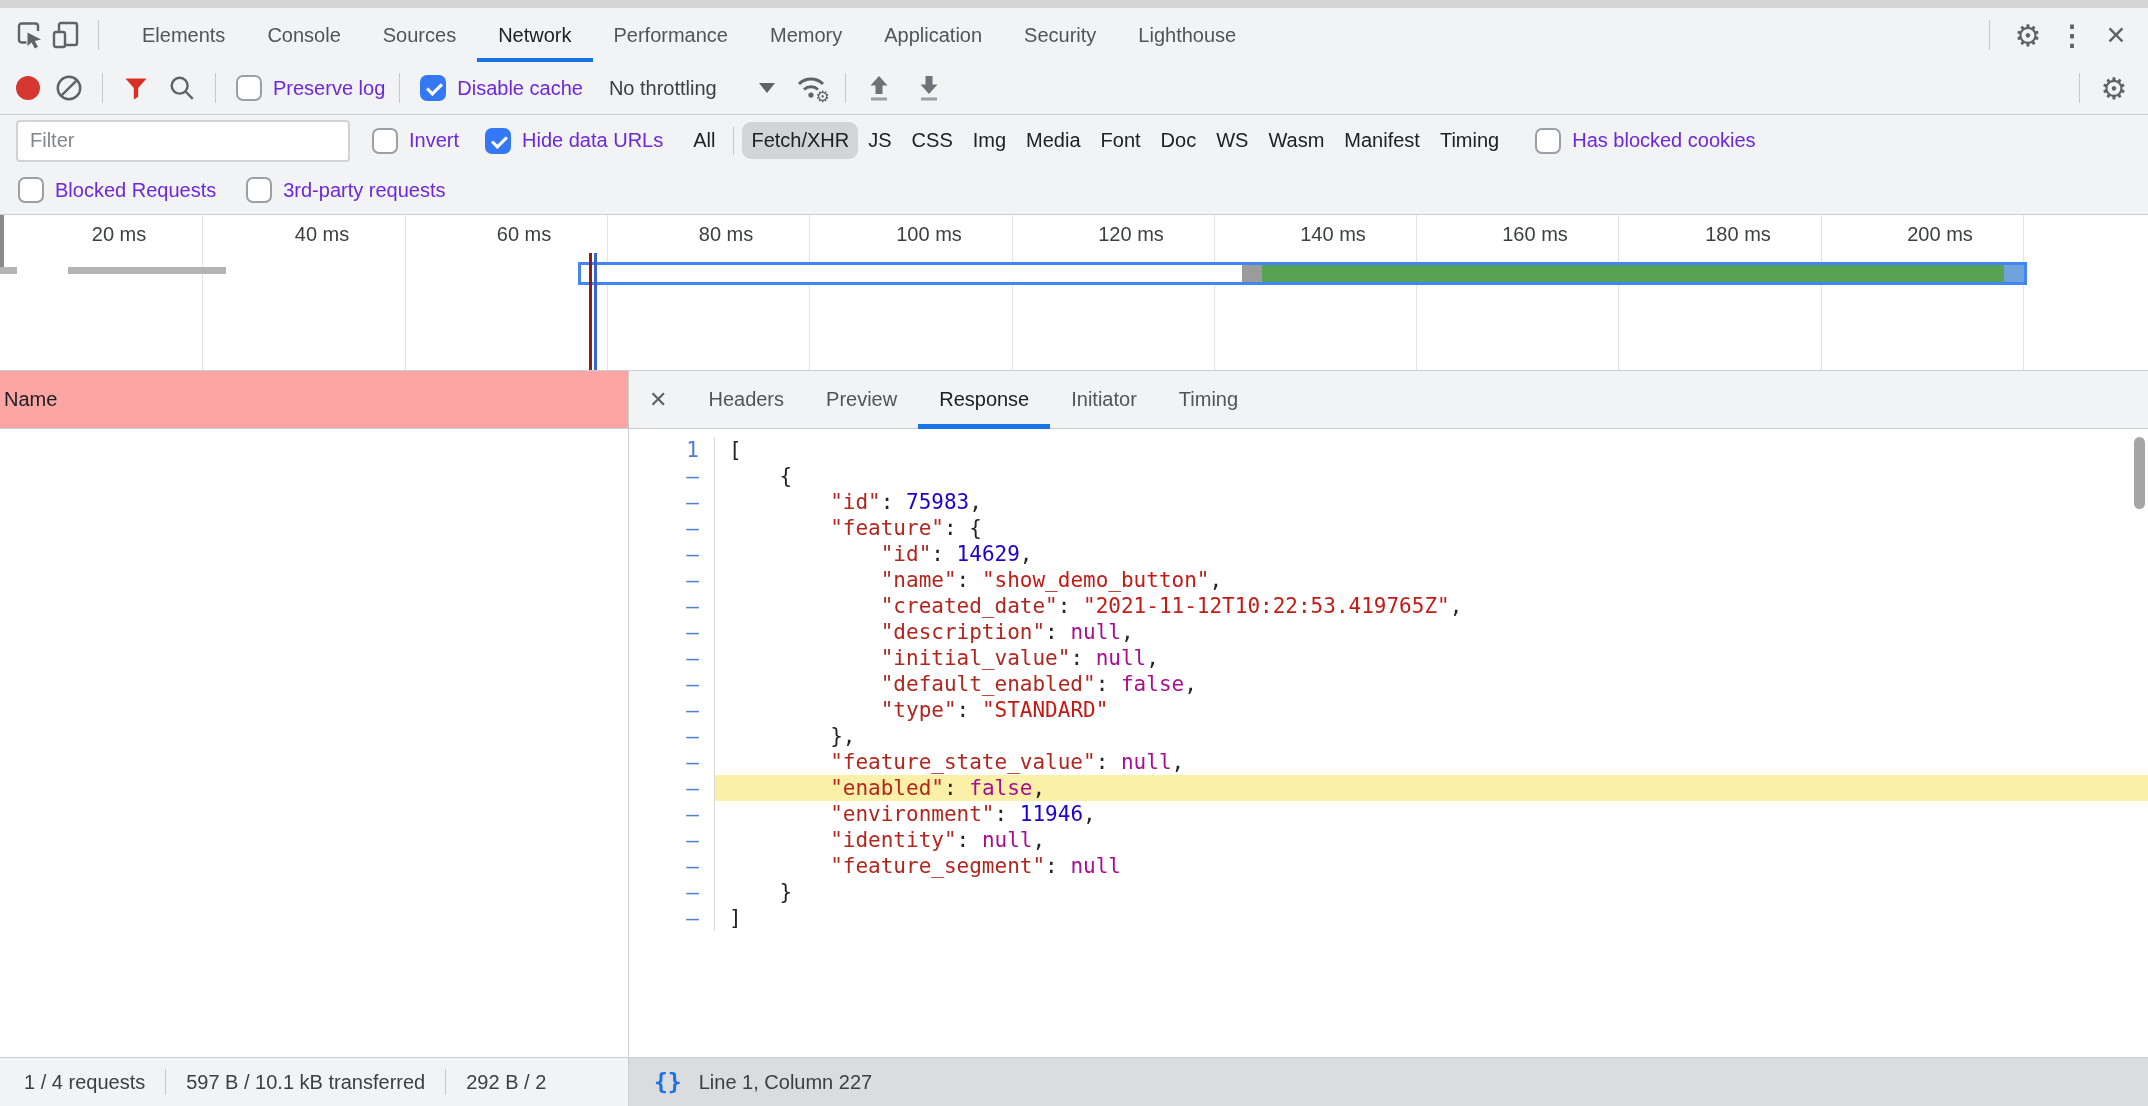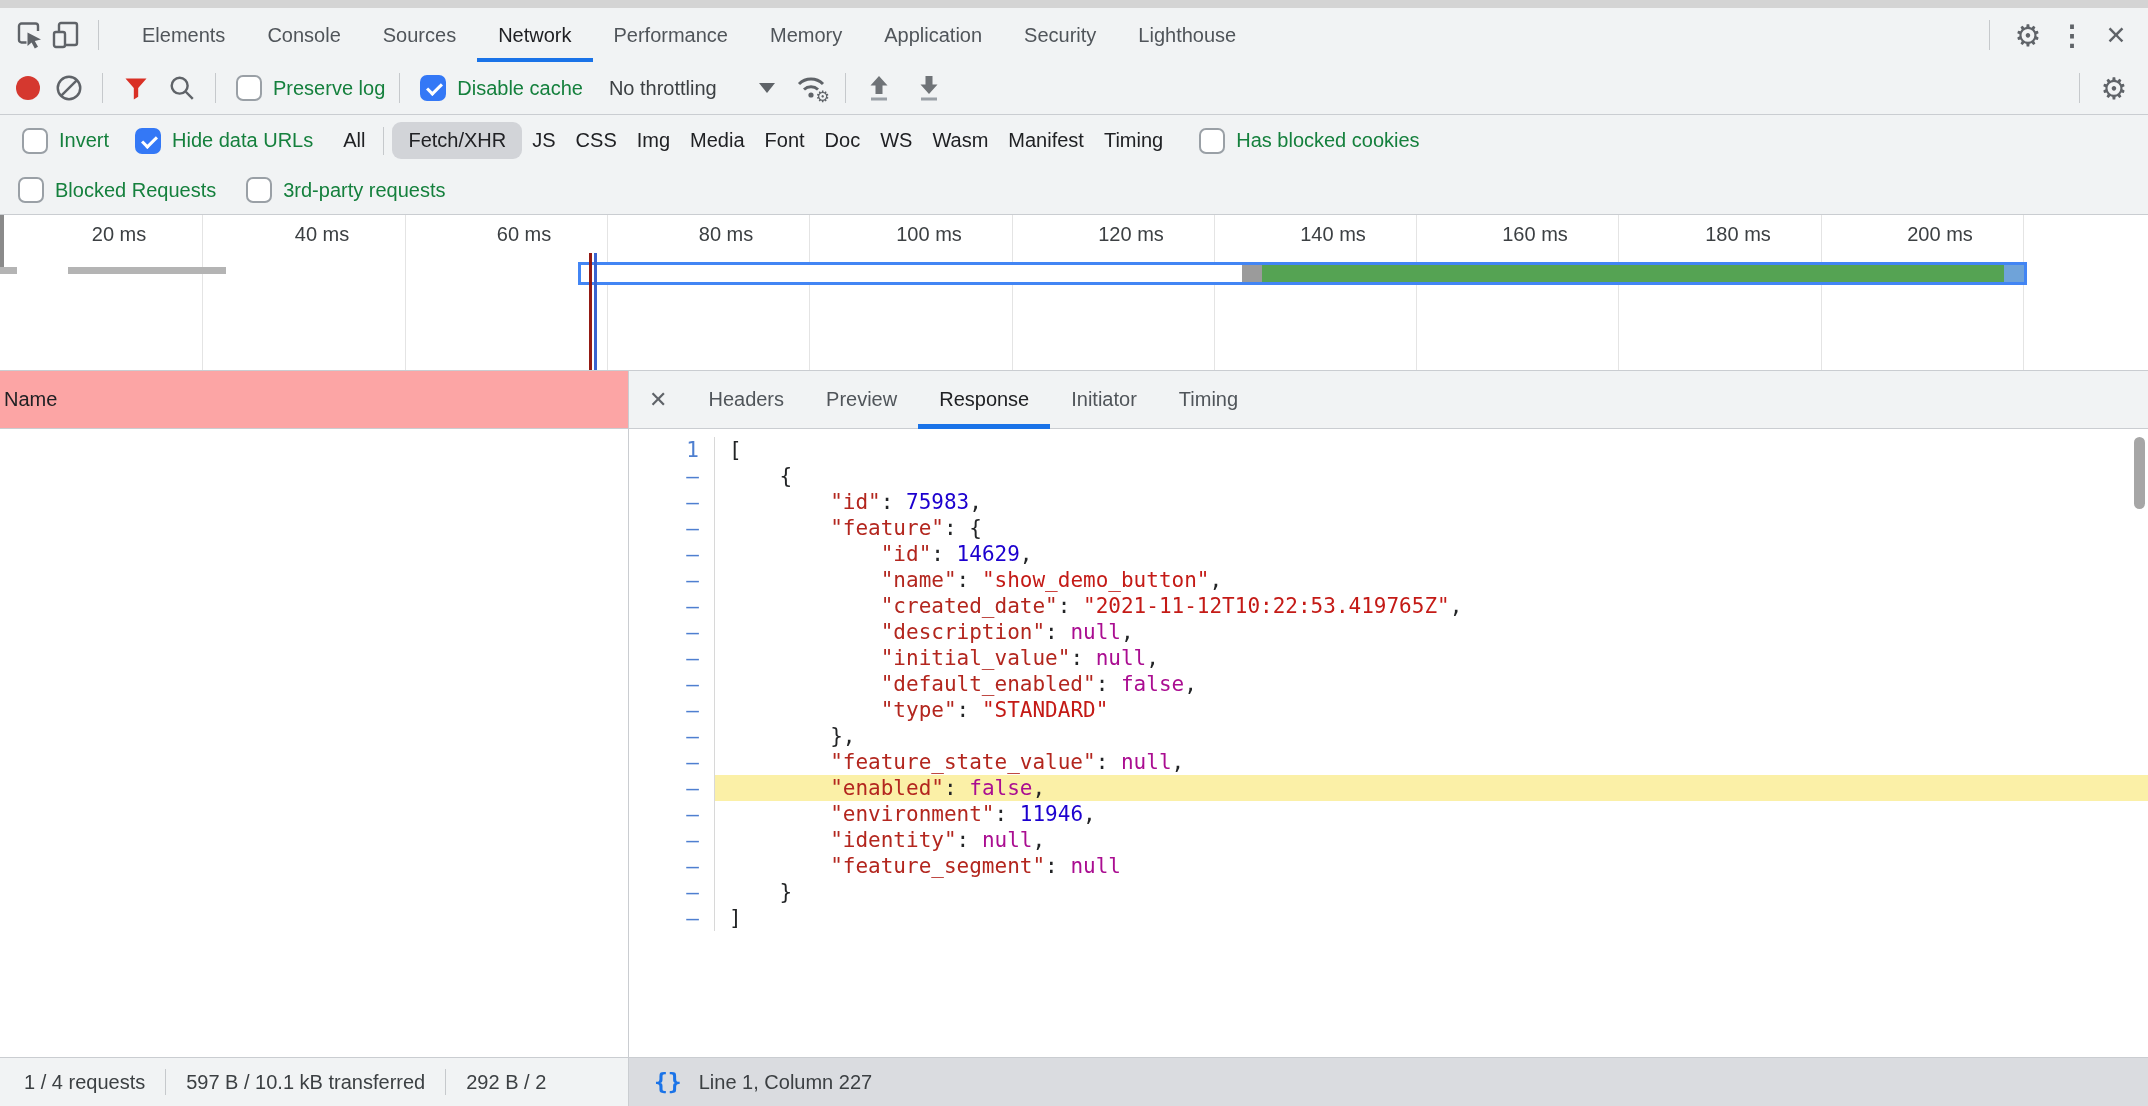--- a/index.html
+++ b/index.html
@@ -19,40 +19,40 @@
   .tab.active::after{content:"";position:absolute;left:0;right:0;bottom:-1px;height:5px;background:#1a73e8;}
   .tabbar-right{margin-left:auto;display:flex;align-items:center;margin-right:12px;gap:4px;}
   .glyphbtn{color:#5f6368;display:flex;align-items:center;justify-content:center;width:40px;height:40px;}
 
   
   .nettoolbar{position:absolute;left:0;top:62px;right:0;height:52px;background:#f1f3f4;
               border-bottom:1px solid #cacdd1;display:flex;align-items:center;}
   .rec{width:24px;height:24px;border-radius:50%;margin-left:16px;flex:none;}
   .toolic{width:38px;height:38px;display:flex;align-items:center;justify-content:center;flex:none;}
   .toolic svg{stroke:#5f6368;fill:none;stroke-width:2.6;}
-  .cbg{display:flex;align-items:center;gap:11px;white-space:nowrap;color:#15803d;}
+  .cbg{display:flex;align-items:center;gap:11px;white-space:nowrap;color:#6d28d9;}
   .cb{width:26px;height:26px;border:2px solid #9aa0a6;border-radius:7px;background:#fff;
       box-sizing:border-box;position:relative;flex:none;}
   .cb.small{width:23px;height:23px;border-radius:5px;background:transparent;}
   .cb.checked{background:#3478f6;border-color:#3478f6;}
   .cb.checked::after{content:"";position:absolute;left:8px;top:3px;width:6px;height:12px;
       border:solid #fff;border-width:0 3px 3px 0;transform:rotate(45deg);}
   .throttle{margin-left:26px;color:#3c4043;white-space:nowrap;}
   .caret{width:0;height:0;border-left:8px solid transparent;border-right:8px solid transparent;
          border-top:10px solid #5f6368;margin-left:42px;flex:none;}
 
   
   .filterbar{position:absolute;left:0;top:115px;right:0;height:51px;background:#f1f3f4;
              display:flex;align-items:center;}
   .filter-input{margin-left:16px;width:306px;height:38px;border:2px solid #d0d3d6;border-radius:4px;
                 background:#fff;padding:0 12px;font-family:"Liberation Sans",sans-serif;font-size:20px;color:#202124;outline:none;}
   .filter-input::placeholder{color:#80868b;}
   .ftypes{display:flex;align-items:center;margin-left:20px;}
   .ftype{padding:7px 10px;color:#202124;white-space:nowrap;}
-  .ftype.pill{background:#d2d4d8;border-radius:9px;padding:7px 16px;}
+  .ftype.pill{background:#d2d4d8;border-radius:9px;padding:7px 9px;}
   .vsep2{width:1px;height:28px;background:#c6c9cc;margin:0 8px;}
 
   
   .reqfilters{position:absolute;left:0;top:166px;right:0;height:48px;background:#f1f3f4;
               border-bottom:1px solid #cacdd1;display:flex;align-items:center;}
 
   
   .overview{position:absolute;left:0;top:215px;right:0;height:155px;background:#fff;
             border-bottom:1px solid #cacdd1;}
   .ovline{position:absolute;top:0;bottom:0;width:1px;background:#e4e4e4;}
@@ -198,20 +198,21 @@
         <rect x="8" y="25.5" width="16" height="3" fill="#9aa0a6" stroke="none"></rect>
       </svg>
     </div>
     <div style="margin-left:auto;display:flex;align-items:center;margin-right:14px">
       <div class="vsep"></div>
       <div class="glyphbtn" style="font-size:30px">⚙</div>
     </div>
   </div>
 
   <div class="filterbar">
+    <input class="filter-input" type="text" placeholder="Filter" style="">
     <div class="cbg" style="margin-left:22px">
       <div class="cb" id="cb-invert"></div>
       <span>Invert</span>
     </div>
     <div class="cbg" style="margin-left:26px">
       <div class="cb checked" id="cb-hide"></div>
       <span>Hide data URLs</span>
     </div>
     <div class="ftypes" id="ftypes">
         <span class="ftype">All</span>

